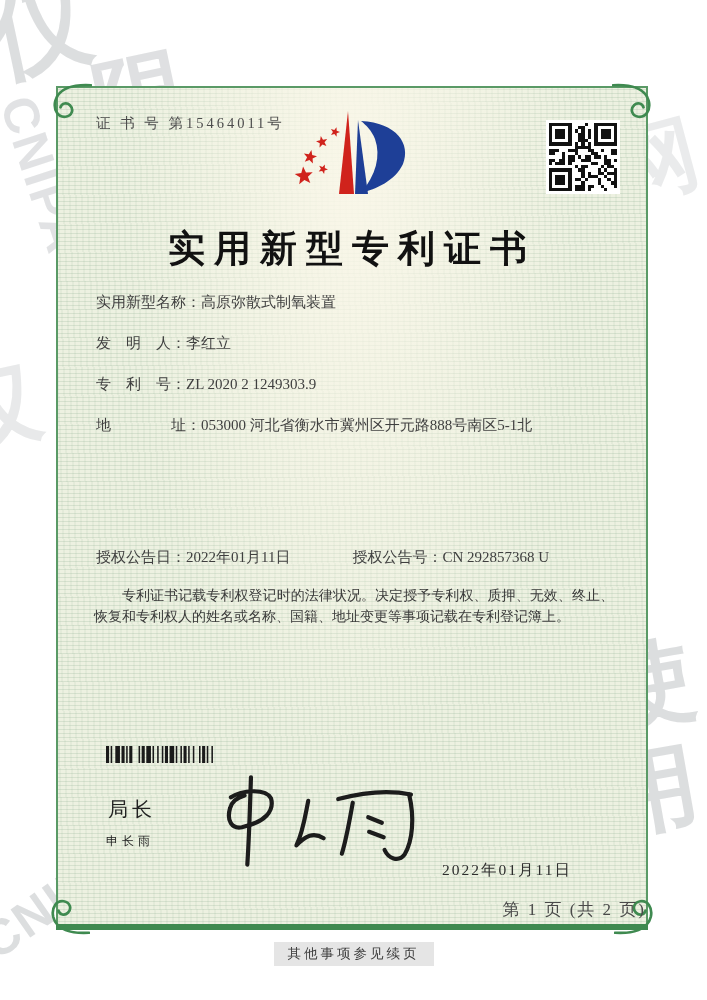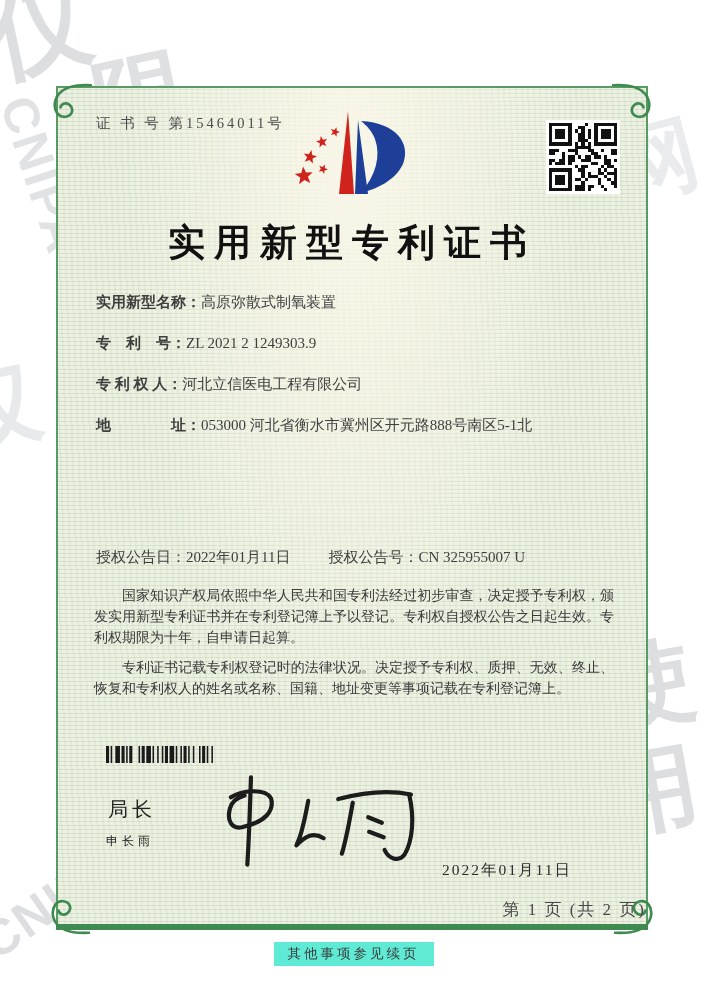--- a/index.html
+++ b/index.html
@@ -26,40 +26,40 @@
   .corner.br{right:-10px;bottom:-12px;transform:scale(-1,-1);}
   
   .wm-layer{position:absolute;inset:0;overflow:hidden;pointer-events:none;}
   .wm{position:absolute;color:#8f9498;font-family:"Liberation Sans","DejaVu Sans",sans-serif;
       font-weight:bold;white-space:nowrap;letter-spacing:2px;line-height:1;}
   
   .content{position:absolute;inset:0;}
   .cert-no{position:absolute;left:38px;top:26px;font-size:14.5px;letter-spacing:3px;color:#4c4c4c;}
   .qr{position:absolute;right:26px;top:32px;width:68px;height:68px;background:#fff;padding:3px;}
   .logo{position:absolute;left:50%;top:18px;transform:translateX(-50%);width:150px;height:102px;}
-  .title{position:absolute;left:0;right:0;top:126px;margin:4px;text-align:center;
+  .title{position:absolute;left:0;right:0;top:126px;margin:10px;text-align:center;
          font-size:37px;font-weight:bold;color:#111;letter-spacing:9px;}
   .fields{position:absolute;left:38px;right:26px;top:204px;font-size:15px;color:#3f3f3f;}
   .frow{margin-bottom:20px;line-height:21px;white-space:nowrap;}
-  .flabel{color:#3f3f3f;font-weight:bold;}
+  .flabel{color:#3f3f3f;}
   .fvalue{color:#3f3f3f;}
   .grant-row{position:absolute;left:38px;top:460px;font-size:15px;color:#3f3f3f;white-space:nowrap;}
-  .grant-row .pair2{margin-left:38px;}
+  .grant-row .pair2{margin-left:62px;}
   .paras{position:absolute;left:36px;right:32px;top:497px;font-size:14px;line-height:21px;
          color:#3a3a3a;text-align:justify;}
   .paras p{margin:0 0 9px 0;text-indent:2em;}
   .barcode{position:absolute;left:48px;top:658px;width:182px;height:17px;}
   .sig-title{position:absolute;left:50px;top:708px;font-size:20px;letter-spacing:4px;color:#222;}
   .sig-name{position:absolute;left:48px;top:745px;font-size:12px;letter-spacing:4px;color:#222;}
   .signature{position:absolute;left:120px;top:682px;width:255px;height:100px;}
   .issue-date{position:absolute;left:384px;top:772px;font-size:15.5px;letter-spacing:2px;color:#2e2e2e;}
   .page-info{position:absolute;left:0;right:0;top:810px;text-align:right;font-size:17px;
              letter-spacing:2px;color:#4a4a4a;}
   .footer-note{position:absolute;left:50%;top:942px;transform:translateX(-50%);
-               background:#5eead4;padding:3px 14px;font-size:13.5px;letter-spacing:3px;color:#3c3c3c;}
+               background:#e5e5e5;padding:3px 14px;font-size:13.5px;letter-spacing:3px;color:#3c3c3c;}
 </style>
 </head>
 <body>
 
 <div class="wm-layer" id="wm-layer">
     <span class="wm" style="left: -10px; top: -22px; font-size: 100px; opacity: 0.3; transform: rotate(-12deg);">仅</span>
     <span class="wm" style="left: 94px; top: 50px; font-size: 95px; opacity: 0.28; transform: rotate(-12deg);">限</span>
     <span class="wm" style="left: -40px; top: 150px; font-size: 50px; opacity: 0.26; transform: rotate(72deg);">CNIPA</span>
     <span class="wm" style="left: 614px; top: 118px; font-size: 84px; opacity: 0.18; transform: rotate(-15deg);">网</span>
     <span class="wm" style="left: 400px; top: 262px; font-size: 48px; opacity: 0.24; transform: rotate(-52deg);">CNIPA</span>
@@ -329,31 +329,30 @@
           <rect x="10" y="20" width="1" height="1" fill="#111"></rect>
           <rect x="12" y="20" width="1" height="1" fill="#111"></rect>
           <rect x="17" y="20" width="1" height="1" fill="#111"></rect>
         </svg>
     </div>
 
     <h1 class="title">实用新型专利证书</h1>
 
     <div class="fields" id="fields">
         <div class="frow"><span class="flabel">实用新型名称：</span><span class="fvalue">高原弥散式制氧装置</span></div>
-        <div class="frow"><span class="flabel">专　利　号：</span><span class="fvalue">ZL 2021 2 1249303.9</span></div>
-        <div class="frow"><span class="flabel">专 利 权 人：</span><span class="fvalue">河北立信医电工程有限公司</span></div>
+        <div class="frow"><span class="flabel">发　明　人：</span><span class="fvalue">李红立</span></div>
+        <div class="frow"><span class="flabel">专　利　号：</span><span class="fvalue">ZL 2020 2 1249303.9</span></div>
         <div class="frow"><span class="flabel">地　　　　址：</span><span class="fvalue">053000 河北省衡水市冀州区开元路888号南区5-1北</span></div>
       </div>
 
     <div class="grant-row">
-      <span>授权公告日：</span><span>2022年01月11日</span><span class="pair2">授权公告号：</span><span>CN 325955007 U</span>
+      <span>授权公告日：</span><span>2022年01月11日</span><span class="pair2">授权公告号：</span><span>CN 292857368 U</span>
     </div>
 
     <div class="paras" id="paras">
-        <p>国家知识产权局依照中华人民共和国专利法经过初步审查，决定授予专利权，颁发实用新型专利证书并在专利登记簿上予以登记。专利权自授权公告之日起生效。专利权期限为十年，自申请日起算。</p>
         <p>专利证书记载专利权登记时的法律状况。决定授予专利权、质押、无效、终止、恢复和专利权人的姓名或名称、国籍、地址变更等事项记载在专利登记簿上。</p>
       </div>
 
     <div class="barcode">
       <svg viewBox="0 0 182 17" width="182" height="17" id="barcode-svg" preserveAspectRatio="none">
           <rect x="0" y="0" width="3.1" height="17" fill="#1a1a1a"></rect>
           <rect x="4.65" y="0" width="1.55" height="17" fill="#1a1a1a"></rect>
           <rect x="9.3" y="0" width="4.65" height="17" fill="#1a1a1a"></rect>
           <rect x="15.500000000000002" y="0" width="3.1" height="17" fill="#1a1a1a"></rect>
           <rect x="20.150000000000002" y="0" width="1.55" height="17" fill="#1a1a1a"></rect>

